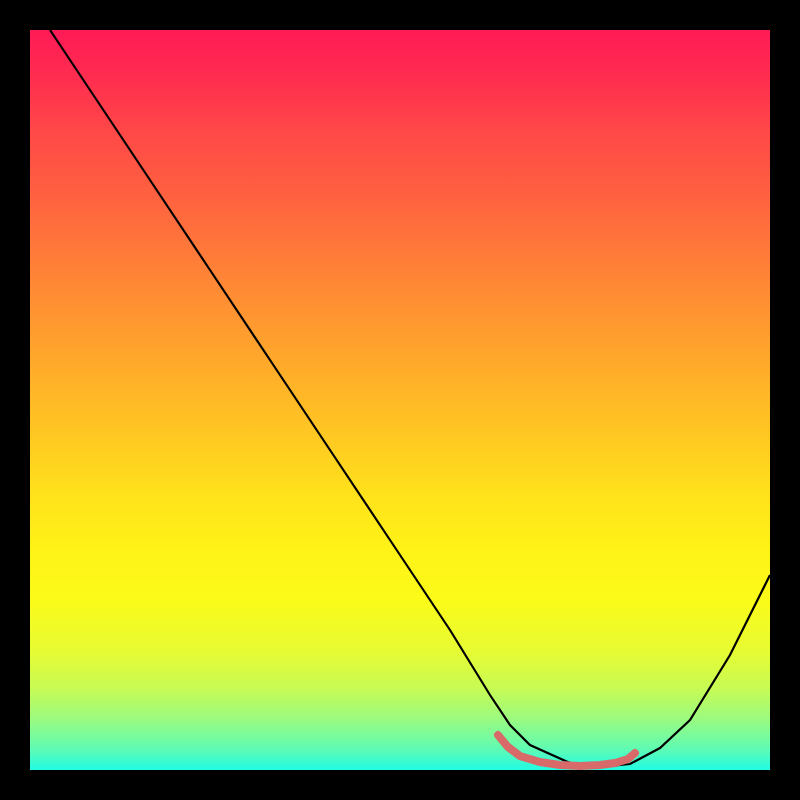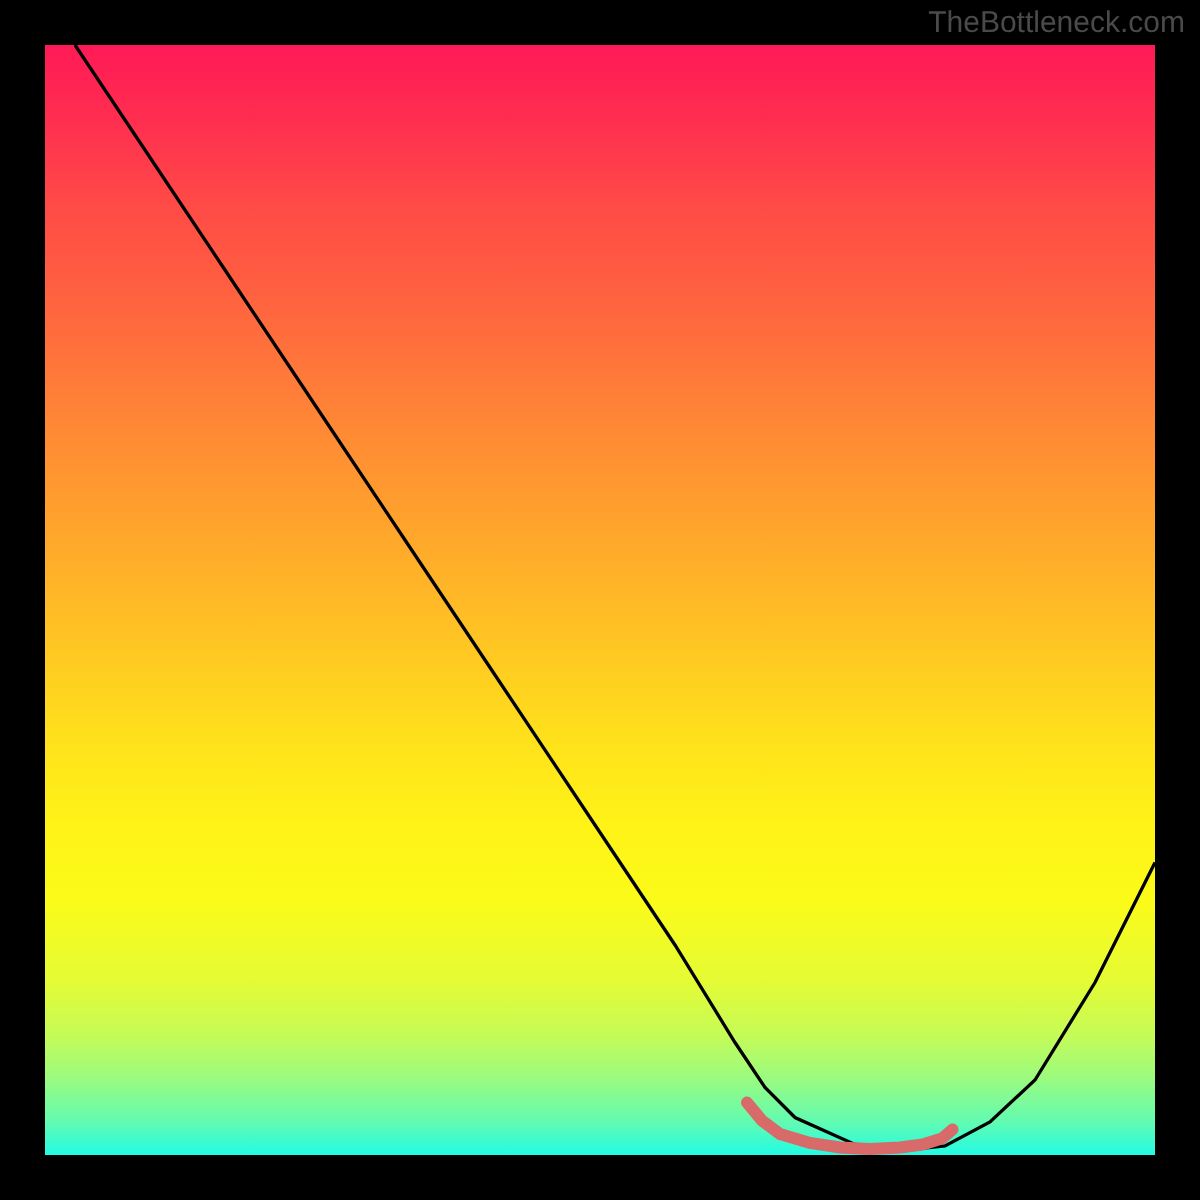--- a/index.html
+++ b/index.html
@@ -29,21 +29,20 @@
     );
   }
   svg.curve { position: absolute; left: 0; top: 0; width: 740px; height: 740px; }
   .curve-main { fill: none; stroke: #000; stroke-width: 2.2; }
   .marker { fill: none; stroke: #d96a6a; stroke-width: 8; stroke-linecap: round; }
 </style>
 </head>
 <body>
 
 <div class="container">
-  <div class="attribution">TheBottleneck.com</div>
   <div class="plot-area">
     <div class="gradient-bg"></div>
     <svg class="curve" viewBox="0 0 740 740" preserveAspectRatio="none">
       <path id="main-curve" class="curve-main" d="M20 0 L60 60 L120 150 L180 240 L240 330 L300 420 L360 510 L420 600 L460 665 L480 695 L500 715 L540 733 L580 736 L600 734 L630 718 L660 690 L700 625 L740 545"></path>
       <path id="marker-curve" class="marker" d="M468 705 L478 717 L490 726 L510 732 L530 735 L550 736 L570 735 L585 733 L598 729 L605 723"></path>
     </svg>
   </div>
 </div>
 
 </body></html>

